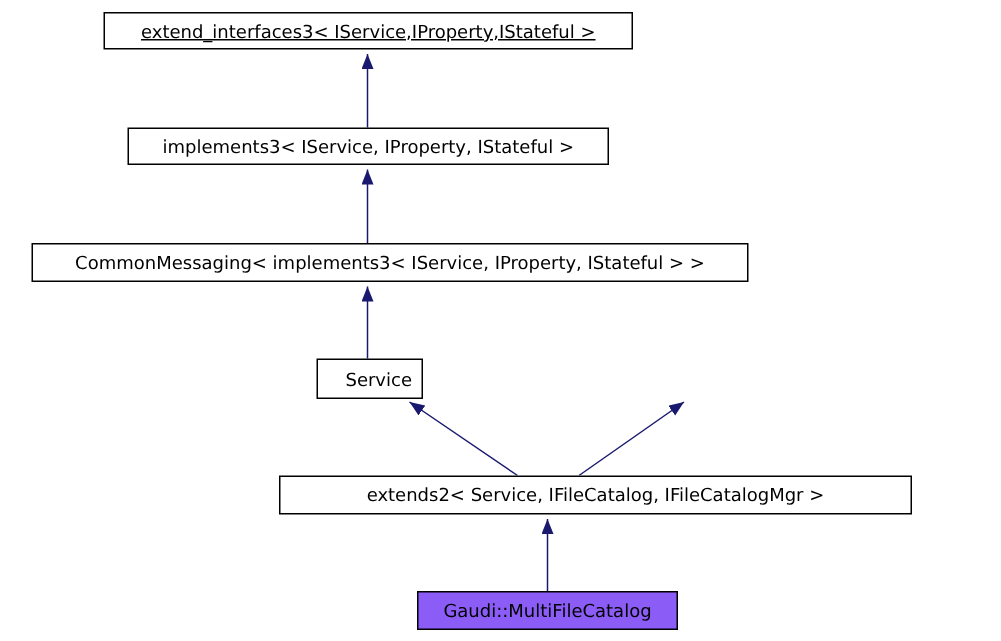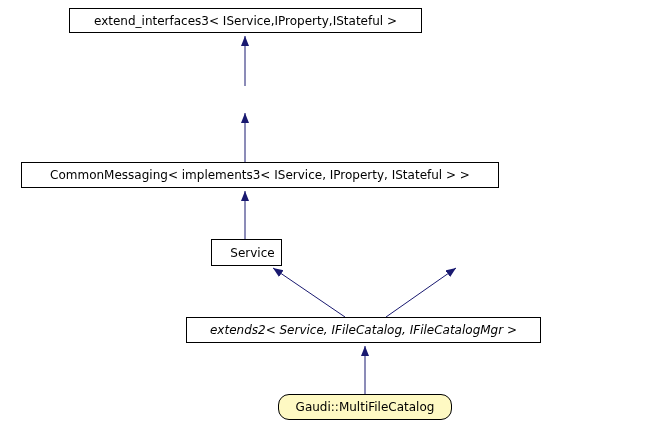--- a/index.html
+++ b/index.html
@@ -30,31 +30,30 @@
     font-size: 12px;
     line-height: 1;
     display: flex;
     align-items: center;
     justify-content: center;
     white-space: nowrap;
     z-index: 1;
     cursor: pointer;
   }
   .node.selected {
-    background: #fef9c3;
+    background: #8b5cf6;
     cursor: default;
-    border-radius: 11px;
   }
   
-  #node-0 { left: 69px;  top: 8px;   width: 353px; height: 25px; }
+  #node-0 { left: 69px;  top: 8px;   width: 353px; height: 25px; text-decoration: underline; }
   #node-1 { left: 85px;  top: 85px;  width: 321px; height: 25px; }
   #node-2 { left: 5px;   top: 162px; width: 478px; height: 26px; margin-left: 16px; }
   #node-3 { left: 211px; top: 239px; width: 71px;  height: 27px; padding-left: 12px; }
   #node-4 { left: 303px; top: 238px; width: 356px; height: 28px; }
-  #node-5 { left: 186px; top: 317px; width: 355px; height: 26px; font-style: italic; }
+  #node-5 { left: 186px; top: 317px; width: 422px; height: 26px; }
   #node-6 { left: 278px; top: 394px; width: 174px; height: 26px; }
 </style>
 </head>
 <body>
 
 <div id="canvas">
 
   <svg id="edges" width="667" height="427" viewBox="0 0 667 427">
     <defs>
       <marker id="arrow" markerUnits="userSpaceOnUse" markerWidth="11" markerHeight="9" refX="10" refY="4" orient="auto">
@@ -64,20 +63,21 @@
     <line x1="245" y1="86" x2="245" y2="36" stroke="#191970" stroke-width="1" marker-end="url(#arrow)"></line>
     <line x1="245" y1="163" x2="245" y2="113" stroke="#191970" stroke-width="1" marker-end="url(#arrow)"></line>
     <line x1="245" y1="240" x2="245" y2="191" stroke="#191970" stroke-width="1" marker-end="url(#arrow)"></line>
     <line x1="345" y1="317" x2="273" y2="268" stroke="#191970" stroke-width="1" marker-end="url(#arrow)"></line>
     <line x1="386" y1="317" x2="456" y2="268" stroke="#191970" stroke-width="1" marker-end="url(#arrow)"></line>
     <line x1="365" y1="395" x2="365" y2="346" stroke="#191970" stroke-width="1" marker-end="url(#arrow)"></line>
   </svg>
 
   <div id="node-0" class="node">extend_interfaces3&lt; IService,IProperty,IStateful &gt;</div>
 
+  <div id="node-1" class="node">implements3&lt; IService, IProperty, IStateful &gt;</div>
 
   <div id="node-2" class="node">CommonMessaging&lt; implements3&lt; IService, IProperty, IStateful &gt; &gt;</div>
 
   <div id="node-3" class="node">Service</div>
 
 
   <div id="node-5" class="node">extends2&lt; Service, IFileCatalog, IFileCatalogMgr &gt;</div>
 
   <div id="node-6" class="node selected">Gaudi::MultiFileCatalog</div>
 

